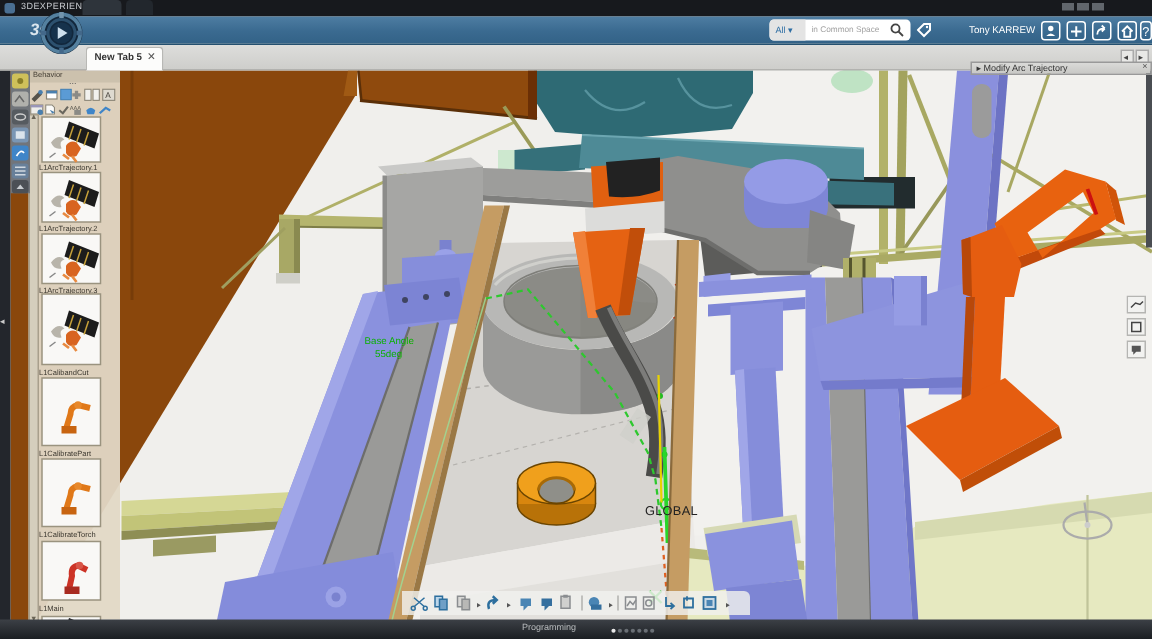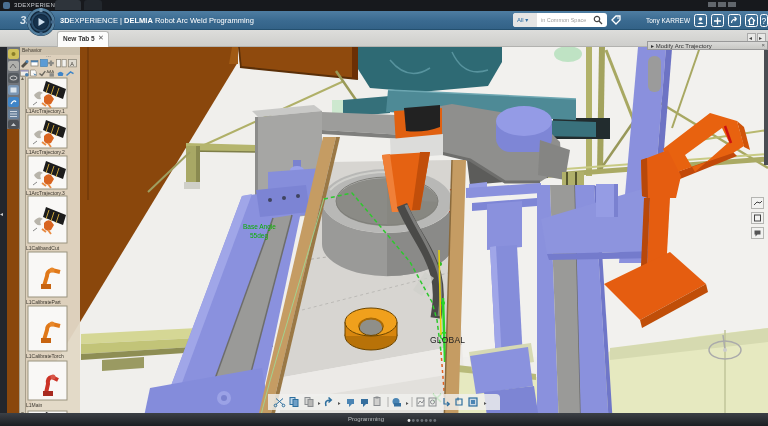--- a/index.html
+++ b/index.html
@@ -220,21 +220,20 @@
   <div class="t" style="left:14px;top:1.5px;font-size:6px;color:#c9ccd0;letter-spacing:0.3px;">3DEXPERIENCE</div>
   <div class="abs" style="left:55px;top:0;width:26px;height:10px;background:#2e343b;border-radius:3px 3px 0 0;"></div>
   <div class="abs" style="left:84px;top:0;width:18px;height:10px;background:#22272d;border-radius:3px 3px 0 0;"></div>
   <div class="abs" style="left:708px;top:2px;width:8px;height:5px;background:#61666c;"></div>
   <div class="abs" style="left:718px;top:2px;width:8px;height:5px;background:#61666c;"></div>
   <div class="abs" style="left:728px;top:2px;width:8px;height:5px;background:#61666c;"></div>
 </div>
 
 <div id="bluebar" class="abs">
   <div class="t" style="left:20px;top:3px;font-size:11px;font-style:italic;font-weight:bold;color:#dbe6ee;">3s</div>
-  <div class="t" style="left:60px;top:5px;font-size:7.5px;color:#ffffff;"><b>3D</b>EXPERIENCE | <b>DELMIA</b> Robot Arc Weld Programming</div>
 
   <div class="abs" style="left:513px;top:2px;width:94px;height:14px;background:#ffffff;border-radius:3px;"></div>
   <div class="abs" style="left:513px;top:2px;width:24px;height:14px;background:#e4e4e4;border-radius:3px 0 0 3px;"></div>
   <div class="t" style="left:517px;top:5px;font-size:6px;color:#2d6da3;">All ▾</div>
   <div class="t" style="left:541px;top:6px;font-size:5.5px;color:#a0a0a0;">in Common Space</div>
   <svg class="abs" style="left:593px;top:4px;" width="10" height="10">
       <circle cx="4" cy="4" r="2.7" fill="none" stroke="#444" stroke-width="1.2"></circle>
       <line x1="6" y1="6" x2="9" y2="9" stroke="#444" stroke-width="1.2"></line>
     </svg>
   <svg class="abs" style="left:611px;top:4px;" width="11" height="11">

